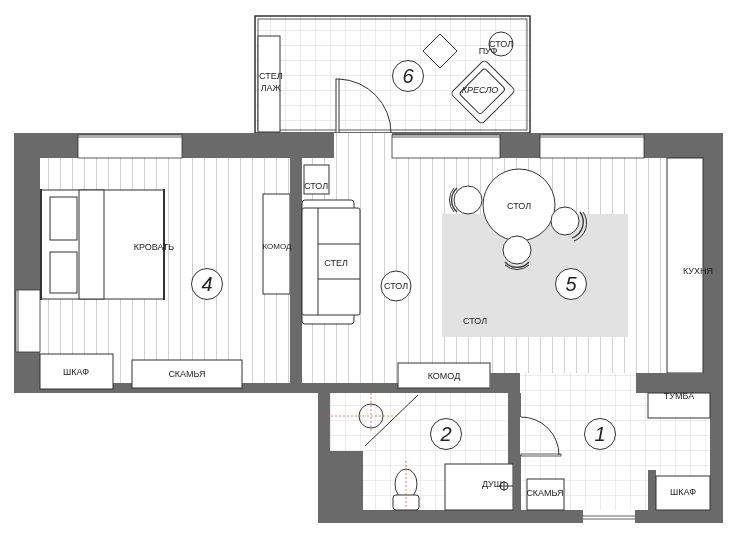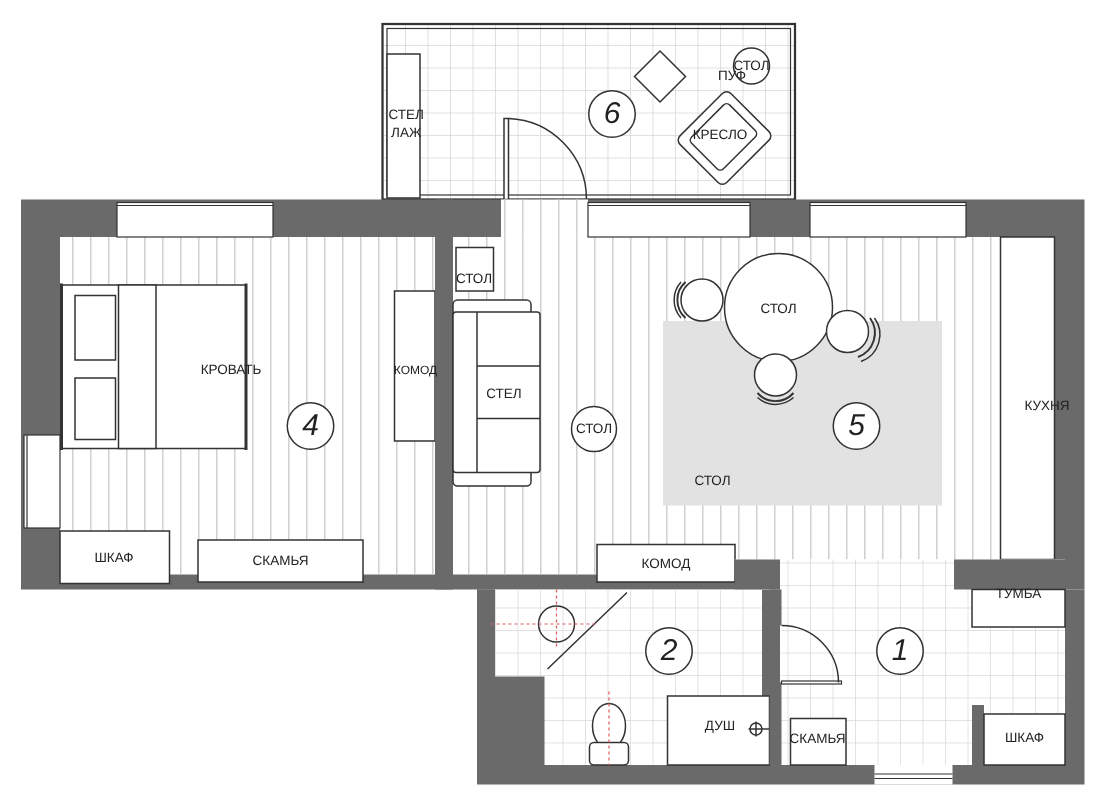--- a/index.html
+++ b/index.html
@@ -178,37 +178,37 @@
     <rect x="656" y="476" width="54" height="34" fill="#fff" stroke="#333" stroke-width="1"></rect>
 
     <rect x="527" y="479" width="37" height="31" fill="#fff" stroke="#333" stroke-width="1"></rect>
   </g>
 </svg>
 
 <div class="lbl multi" style="left:259px;top:70px;">СТЕЛ
 ЛАЖ</div>
 <div class="lbl" style="left:440px;top:51px;margin-left:48px;">ПУФ</div>
 <div class="lbl" style="left:501px;top:44px;">СТОЛ</div>
-<div class="lbl" style="left:480px;top:90px;">КРЕСЛО</div>
+<div class="lbl" style="left:480px;top:90px;font-style:italic;">КРЕСЛО</div>
 <div class="roomnum" style="left:408px;top:76px;">6</div>
 
 <div class="lbl" style="left:135px;top:247px;padding-left:38px;">КРОВАТЬ</div>
 <div class="lbl" style="left:277px;top:247px;font-size:8px;">КОМОД</div>
 <div class="roomnum" style="left:207px;top:284px;">4</div>
 <div class="lbl" style="left:76px;top:372px;">ШКАФ</div>
 <div class="lbl" style="left:187px;top:374px;">СКАМЬЯ</div>
 
 <div class="lbl" style="left:316px;top:186px;">СТОЛ</div>
 <div class="lbl" style="left:336px;top:263px;">СТЕЛ</div>
 <div class="lbl" style="left:396px;top:286px;">СТОЛ</div>
 <div class="lbl" style="left:519px;top:206px;">СТОЛ</div>
 <div class="lbl" style="left:475px;top:321px;">СТОЛ</div>
 <div class="roomnum" style="left:571px;top:284px;">5</div>
 <div class="lbl" style="left:684px;top:271px;padding-left:28px;">КУХНЯ</div>
 <div class="lbl" style="left:444px;top:376px;">КОМОД</div>
 
 <div class="roomnum" style="left:446px;top:434px;">2</div>
-<div class="lbl" style="left:480px;top:484px;">ДУШ</div>
+<div class="lbl" style="left:492px;top:484px;">ДУШ</div>
 
 <div class="roomnum" style="left:600px;top:434px;">1</div>
 <div class="lbl" style="left:679px;top:396px;">ТУМБА</div>
 <div class="lbl" style="left:683px;top:492px;">ШКАФ</div>
 <div class="lbl" style="left:545px;top:493px;">СКАМЬЯ</div>
 
 </body></html>

